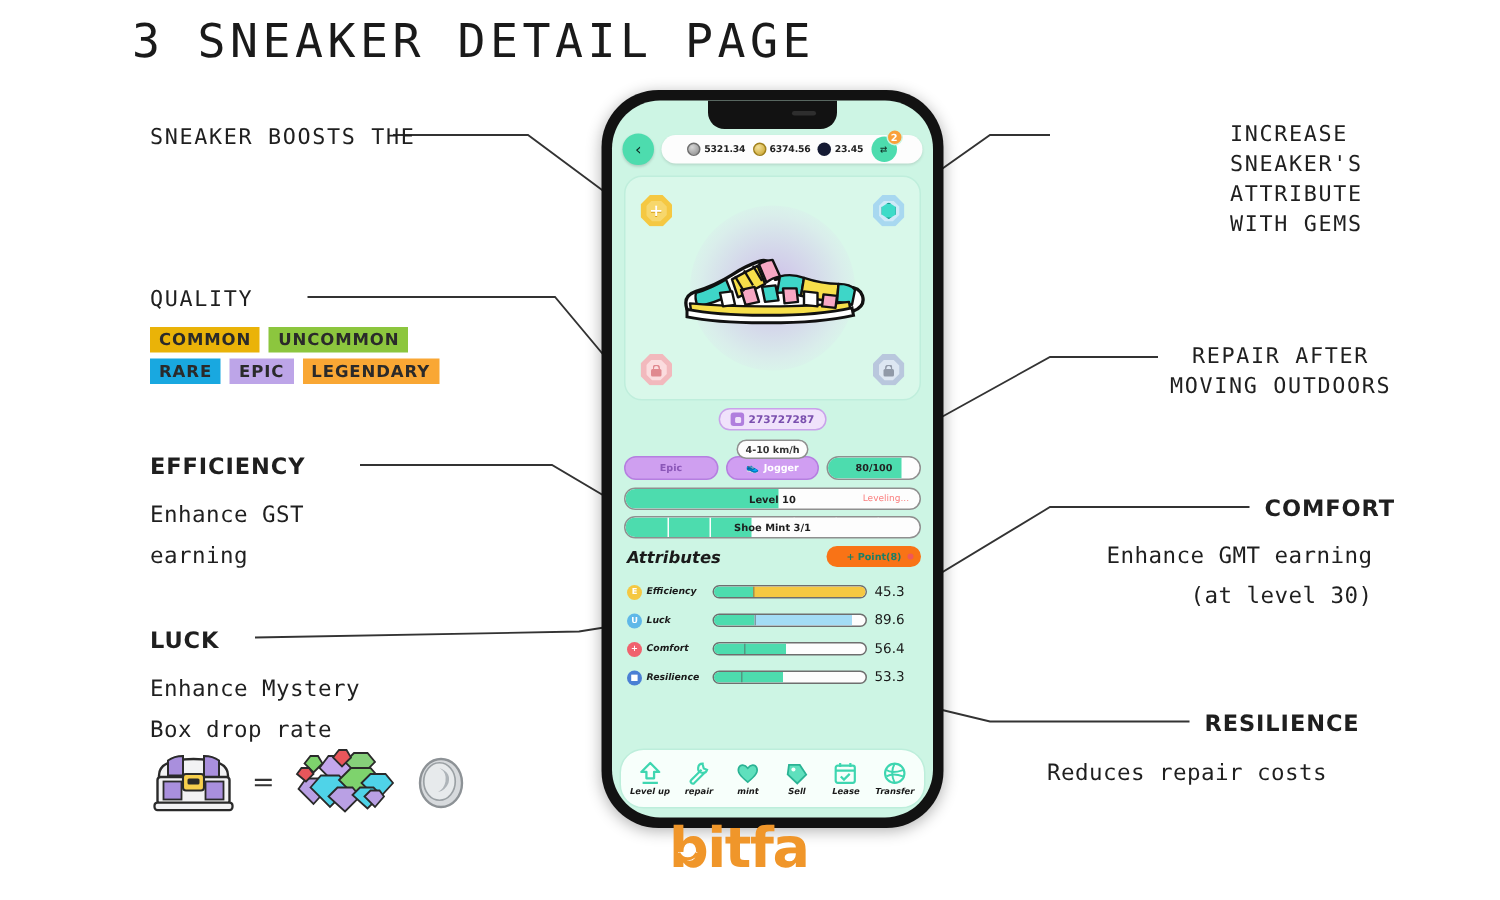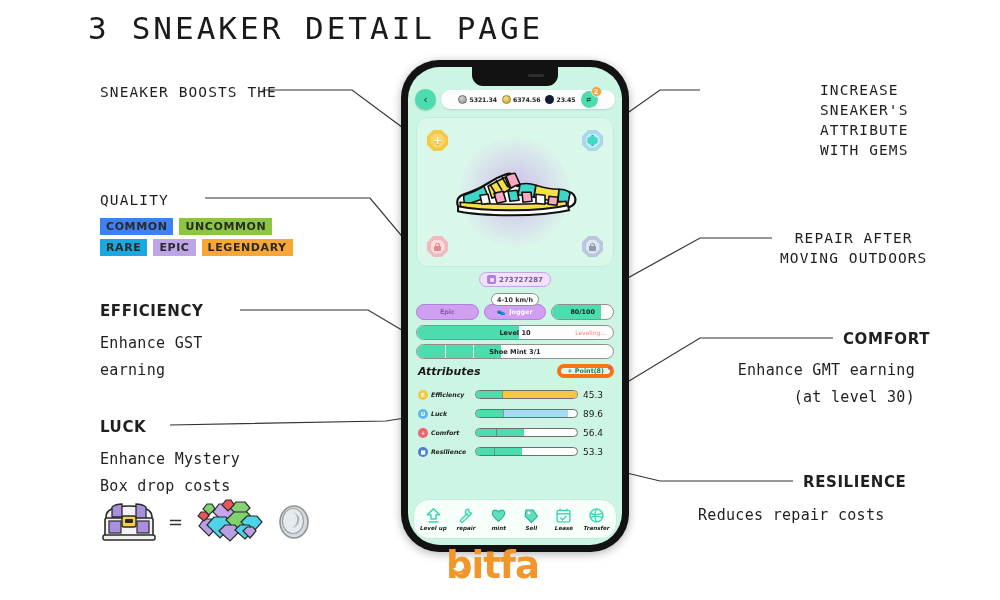--- a/index.html
+++ b/index.html
@@ -51,21 +51,21 @@
   .qual-row { display: flex; gap: 6px; margin-bottom: 4px; }
   .badge {
     font-family: "DejaVu Sans", sans-serif;
     font-weight: bold;
     font-size: 11px;
     letter-spacing: 0.6px;
     padding: 3px 6px 3px 6px;
     color: #2a2a2a;
     line-height: 11px;
   }
-  .b-common    { background: #3b82f6; }
+  .b-common    { background: #eab308; }
   .b-uncommon  { background: #8cc63e; }
   .b-rare      { background: #19a8e0; }
   .b-epic      { background: #bda5e8; }
   .b-legendary { background: #f9a734; }
 
   
   #lines { position: absolute; left: 0; top: 0; width: 1000px; height: 600px; pointer-events: none; }
 
   
   .chest-row { position: absolute; left: 100px; top: 498px; display: flex; align-items: center; gap: 10px; }
@@ -250,21 +250,21 @@
   .bar .lbl { position: relative; z-index: 3; font-family: "DejaVu Sans", sans-serif; font-weight: bold; font-size: 6.6px; color: #1e1e1e; }
   .bar .side { position: absolute; right: 7px; z-index: 3; font-family: "DejaVu Sans", sans-serif; font-size: 6px; color: #fa7f7f; }
 
   
   .attr-head {
     position: absolute; left: 10px; right: 8px; top: 297px;
     display: flex; align-items: center; justify-content: space-between;
   }
   .attr-head .title { font-family: "DejaVu Sans", sans-serif; font-weight: bold; font-size: 11px; color: #1a1a1a; font-style: italic; }
   .point-btn {
-    background: #ddfaee; border: 4px solid #f97316; border-radius: 8px;
+    background: #ddfaee; border: 7px solid #f97316; border-radius: 8px;
     height: 14px; padding: 0 6px;
     display: flex; align-items: center;
     font-family: "DejaVu Sans", sans-serif; font-weight: bold; font-size: 6.4px; color: #1b7f66;
     position: relative;
   }
   .point-btn .dot { position: absolute; right: -2px; top: -2px; width: 4px; height: 4px; border-radius: 50%; background: #f05858; }
 
   
   .attrs { position: absolute; left: 10px; right: 8px; top: 318px; }
   .attr-row { display: flex; align-items: center; height: 19px; }
@@ -363,21 +363,21 @@
 <div class="anno body" id="anno-efficiency-body">
   <span class="ln">Enhance GST</span>
   <span class="ln">earning</span>
 </div>
 
 <div class="anno head" id="anno-luck-title">
   <span class="ln">LUCK</span>
 </div>
 <div class="anno body" id="anno-luck-body">
   <span class="ln">Enhance Mystery</span>
-  <span class="ln">Box drop costs</span>
+  <span class="ln">Box drop rate</span>
 </div>
 
 <div class="chest-row">
   <svg width="58" height="44" viewBox="0 0 58 44">
     <path d="M6 18 q0-11 23-11 q23 0 23 11 v2 H6z" fill="#f2f2f4" stroke="#2a2a2a" stroke-width="1.6"></path>
     <path d="M12 8 q4-3 10-3 v13 h-10z" fill="#a98fdd" stroke="#2a2a2a" stroke-width="1.3"></path>
     <path d="M36 5 q6 0 10 3 v12 h-10z" fill="#a98fdd" stroke="#2a2a2a" stroke-width="1.3"></path>
     <rect x="5" y="19" width="48" height="18" rx="2" fill="#f2f2f4" stroke="#2a2a2a" stroke-width="1.6"></rect>
     <rect x="9" y="22" width="12" height="12" fill="#a98fdd" stroke="#2a2a2a" stroke-width="1.2"></rect>
     <rect x="37" y="22" width="12" height="12" fill="#a98fdd" stroke="#2a2a2a" stroke-width="1.2"></rect>

